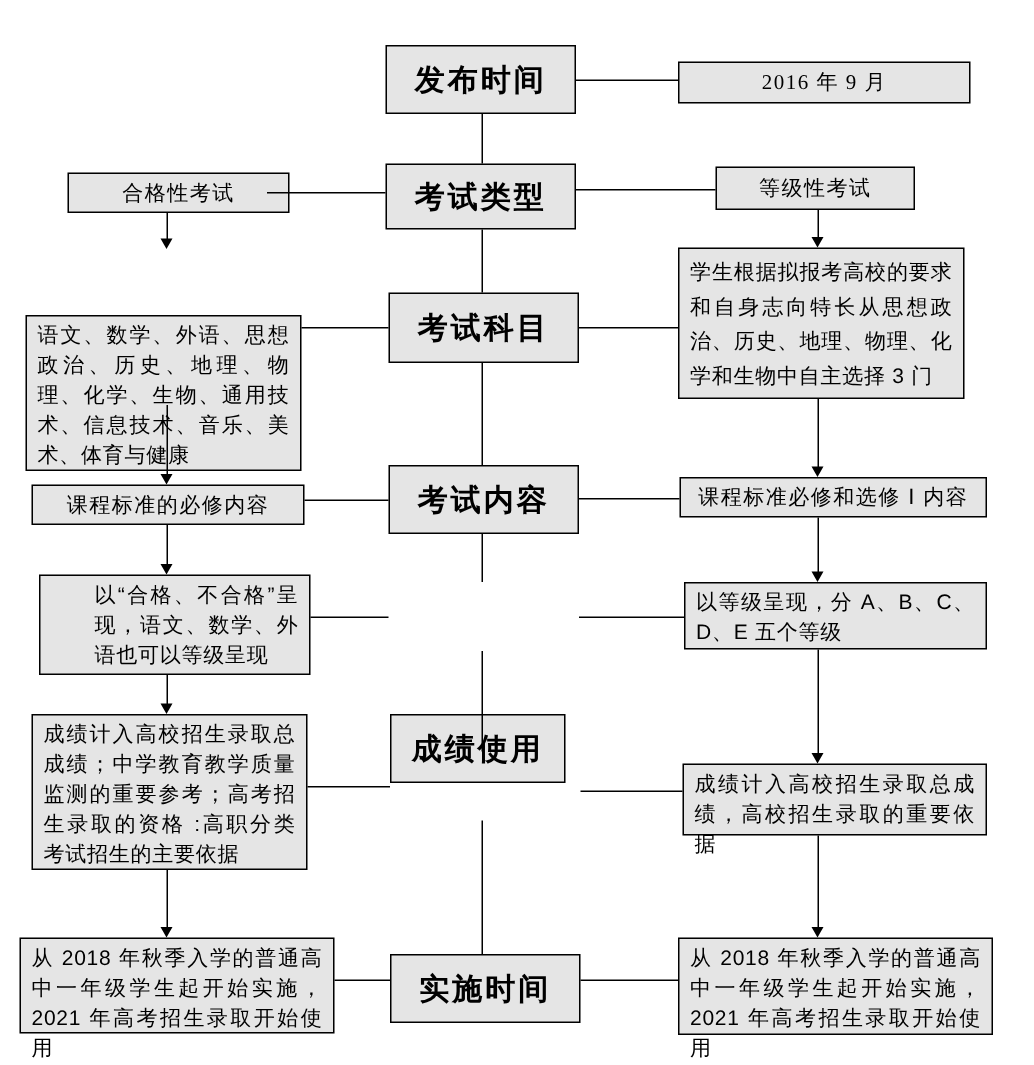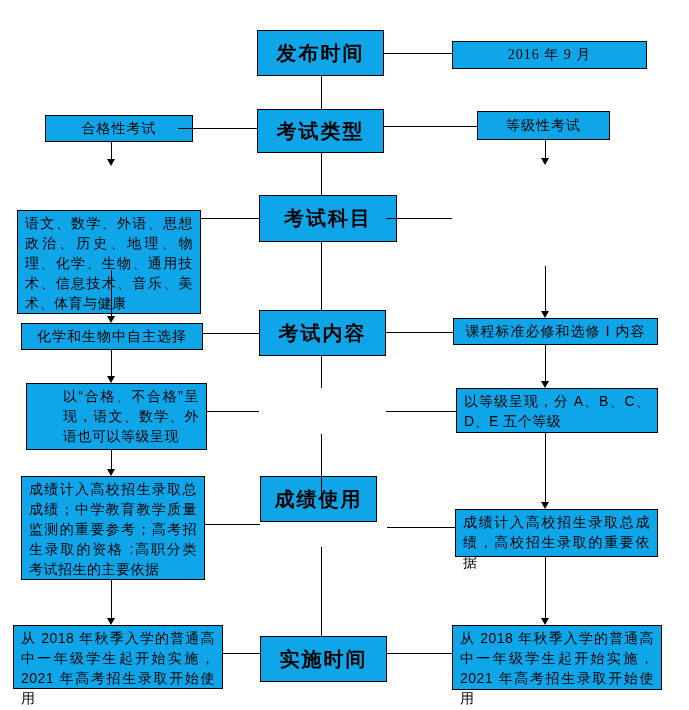--- a/index.html
+++ b/index.html
@@ -3,21 +3,21 @@
 <meta charset="utf-8">
 <style>
   html,body { margin:0; padding:0; background:#ffffff; }
   .canvas {
     position:relative; width:689px; height:710px; background:#ffffff;
     font-family:"Liberation Sans","DejaVu Sans",sans-serif; color:#000;
     overflow:hidden;
   }
   .box {
     position:absolute; box-sizing:border-box;
-    border:1.5px solid #000; background:#0ea5e9;
+    border:1.5px solid #000; background:#e5e5e5;
   }
   .label-box { display:flex; align-items:center; justify-content:center; text-align:center; }
   .main { font-size:20px; font-weight:600; letter-spacing:2px; }
   .side-single { font-size:14px; letter-spacing:1px; }
   .side-multi {
     font-size:14px; line-height:20px; padding:2px 7px;
     text-align:justify; text-justify:inter-ideograph;
     letter-spacing:0.5px;
   }
   .lh23 { line-height:23px; padding:4px 7px; }
@@ -29,33 +29,34 @@
     border-top:7px solid #000;
   }
 </style>
 </head>
 <body>
 
 <div class="canvas">
 
   <div class="box label-box main" style="left:257px;top:30px;width:127px;height:46px;">发布时间</div>
   <div class="box label-box main" style="left:257px;top:109px;width:127px;height:44px;">考试类型</div>
-  <div class="box label-box main" style="left:259px;top:195px;width:138px;height:47px;">考试科目</div>
+  <div class="box label-box main" style="left:259px;top:195px;width:127px;height:47px;">考试科目</div>
   <div class="box label-box main" style="left:259px;top:310px;width:127px;height:46px;">考试内容</div>
   <div class="box label-box main" style="left:260px;top:476px;width:117px;height:46px;">成绩使用</div>
   <div class="box label-box main" style="left:260px;top:636px;width:127px;height:46px;">实施时间</div>
 
   <div class="box label-box side-single" style="left:452px;top:41px;width:195px;height:28px;font-family:Liberation Serif, serif;">2016 年 9 月</div>
 
   <div class="box label-box side-single" style="left:45px;top:115px;width:148px;height:27px;">合格性考试</div>
   <div class="box label-box side-single" style="left:477px;top:111px;width:133px;height:29px;">等级性考试</div>
 
   <div class="box side-multi" style="left:17px;top:166px;width:184px;height:104px;margin-top:44px;">语文、数学、外语、思想政治、历史、地理、物理、化学、生物、通用技术、信息技术、音乐、美术、体育与健康</div>
+  <div class="box side-multi lh23" style="left:452px;top:165px;width:191px;height:101px;">学生根据拟报考高校的要求和自身志向特长从思想政治、历史、地理、物理、化学和生物中自主选择 3 门</div>
 
-  <div class="box label-box side-single" style="left:21px;top:323px;width:182px;height:27px;">化学和生物中自主选择</div>
+  <div class="box label-box side-single" style="left:21px;top:323px;width:182px;height:27px;">课程标准的必修内容</div>
   <div class="box label-box side-single" style="left:453px;top:318px;width:205px;height:27px;">课程标准必修和选修 Ⅰ 内容</div>
 
   <div class="box side-multi" style="left:26px;top:383px;width:181px;height:67px;padding-left:36px;">以“合格、不合格”呈现，语文、数学、外语也可以等级呈现</div>
   <div class="box side-multi" style="left:456px;top:388px;width:202px;height:45px;">以等级呈现，分 A、B、C、D、E 五个等级</div>
 
   <div class="box side-multi" style="left:21px;top:476px;width:184px;height:104px;">成绩计入高校招生录取总成绩；中学教育教学质量监测的重要参考；高考招生录取的资格 :高职分类考试招生的主要依据</div>
   <div class="box side-multi" style="left:455px;top:509px;width:203px;height:48px;">成绩计入高校招生录取总成绩，高校招生录取的重要依据</div>
 
   <div class="box side-multi" style="left:13px;top:625px;width:210px;height:64px;">从 2018 年秋季入学的普通高中一年级学生起开始实施，2021 年高考招生录取开始使用</div>
   <div class="box side-multi" style="left:452px;top:625px;width:210px;height:65px;">从 2018 年秋季入学的普通高中一年级学生起开始实施，2021 年高考招生录取开始使用</div>

